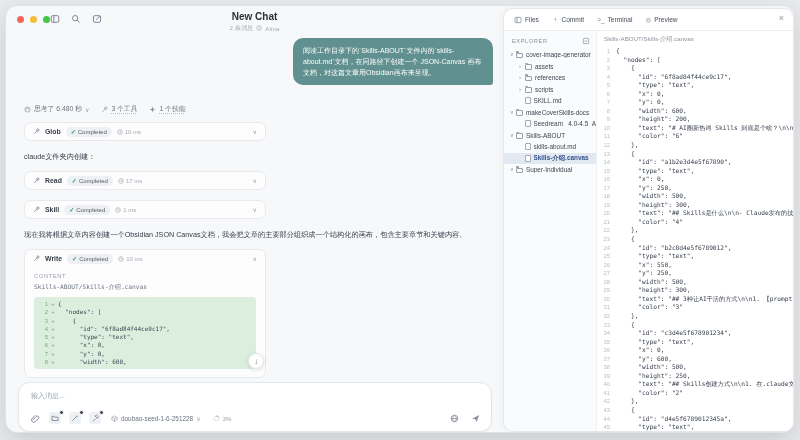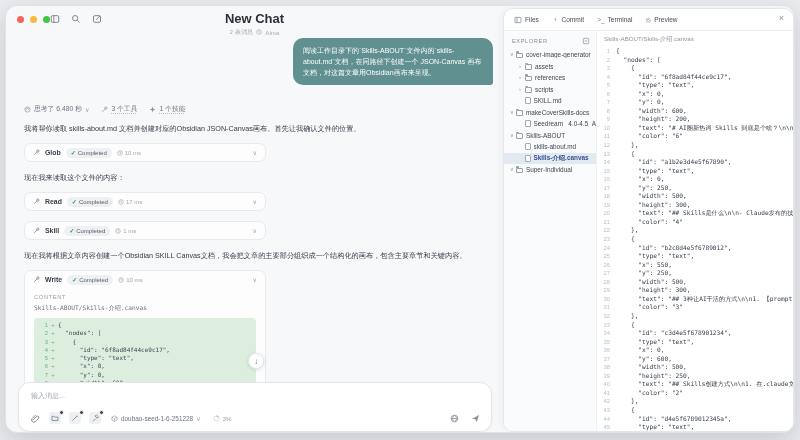--- a/index.html
+++ b/index.html
@@ -8,21 +8,21 @@
             border:1px solid #e0e2e6; border-radius:12px; box-shadow:0 8px 24px rgba(0,0,0,.14); overflow:hidden; }
 
   
   .titlebar { position:absolute; left:0; top:0; width:497px; height:27px; }
   .lights { position:absolute; left:11px; top:10px; display:flex; gap:6px; }
   .light { width:7px; height:7px; border-radius:50%; }
   .light.r { background:#f5655b; } .light.y { background:#f6bd3b; } .light.g { background:#43c645; }
   .tb-icons { position:absolute; left:44px; top:8px; display:flex; gap:11px; }
   .tb-icons svg { display:block; }
   .title-block { position:absolute; left:0; right:0; top:5px; text-align:center; pointer-events:none; }
-  .title { font-size:13px; font-weight:bold; color:#2a3039; }
+  .title { font-size:10px; font-weight:bold; color:#2a3039; }
   .subtitle { font-size:6.2px; color:#a7aeb7; margin-top:2px; display:flex; justify-content:center; align-items:center; gap:3px; }
 
   
   .chat { position:absolute; left:0; top:0; width:497px; height:428px; overflow:hidden; }
   .messages { position:absolute; left:0; top:27px; right:0; bottom:0; padding:5px 10px 0 18px; overflow:hidden; }
 
   .bubble { margin-left:auto; max-width:200px; width:fit-content; background:#60908f; color:#fdfefe;
             font-size:7px; line-height:11px; padding:7px 10px; border-radius:10px 10px 3px 10px; }
 
   .meta-row { display:flex; align-items:center; gap:12px; margin-top:19px; font-size:6.8px; color:#6e7680; }
@@ -165,21 +165,20 @@
           <span>3 个工具</span>
         </span>
         <span class="meta-item link">
           <svg width="7" height="7" viewBox="0 0 12 12" fill="#8a919c">
               <path d="M6 1 L7.2 4.8 L11 6 L7.2 7.2 L6 11 L4.8 7.2 L1 6 L4.8 4.8 Z"></path>
             </svg>
           <span>1 个技能</span>
         </span>
       </div>
 
-      <p class="para">我将帮你读取 skills-about.md 文档并创建对应的Obsidian JSON-Canvas画布。首先让我确认文件的位置。</p>
 
       <div class="tool-card">
         <div class="tool-head">
           <svg width="7" height="7" viewBox="0 0 12 12" fill="none" stroke="#6b7280" stroke-width="1.2">
               <path d="M2 10 L7 5"></path>
               <circle cx="8.3" cy="3.6" r="2"></circle>
             </svg>
           <span class="tool-name">Glob</span>
           <span class="status-pill">
               <span class="check">✓</span>
@@ -189,21 +188,21 @@
               <svg width="6" height="6" viewBox="0 0 12 12" fill="none" stroke="#a2a9b2" stroke-width="1.4">
                 <circle cx="6" cy="6" r="4.6"></circle>
                 <polyline points="6,3.4 6,6 8,7"></polyline>
               </svg>
               <span>10 ms</span>
             </span>
           <span class="chev">∨</span>
         </div>
       </div>
 
-      <p class="para">现在我来读取这个文件的内容：</p>
+      <p class="para">claude文件夹内创建：</p>
 
       <div class="tool-card">
         <div class="tool-head">
           <svg width="7" height="7" viewBox="0 0 12 12" fill="none" stroke="#6b7280" stroke-width="1.2">
               <path d="M2 10 L7 5"></path>
               <circle cx="8.3" cy="3.6" r="2"></circle>
             </svg>
           <span class="tool-name">Read</span>
           <span class="status-pill">
               <span class="check">✓</span>
@@ -236,21 +235,21 @@
               <svg width="6" height="6" viewBox="0 0 12 12" fill="none" stroke="#a2a9b2" stroke-width="1.4">
                 <circle cx="6" cy="6" r="4.6"></circle>
                 <polyline points="6,3.4 6,6 8,7"></polyline>
               </svg>
               <span>1 ms</span>
             </span>
           <span class="chev">∨</span>
         </div>
       </div>
 
-      <p class="para">现在我将根据文章内容创建一个Obsidian SKILL Canvas文档，我会把文章的主要部分组织成一个结构化的画布，包含主要章节和关键内容。</p>
+      <p class="para">现在我将根据文章内容创建一个Obsidian JSON Canvas文档，我会把文章的主要部分组织成一个结构化的画布，包含主要章节和关键内容。</p>
 
       <div class="tool-card">
         <div class="tool-head">
           <svg width="7" height="7" viewBox="0 0 12 12" fill="none" stroke="#6b7280" stroke-width="1.2">
               <path d="M2 10 L7 5"></path>
               <circle cx="8.3" cy="3.6" r="2"></circle>
             </svg>
           <span class="tool-name">Write</span>
           <span class="status-pill">
               <span class="check">✓</span>

